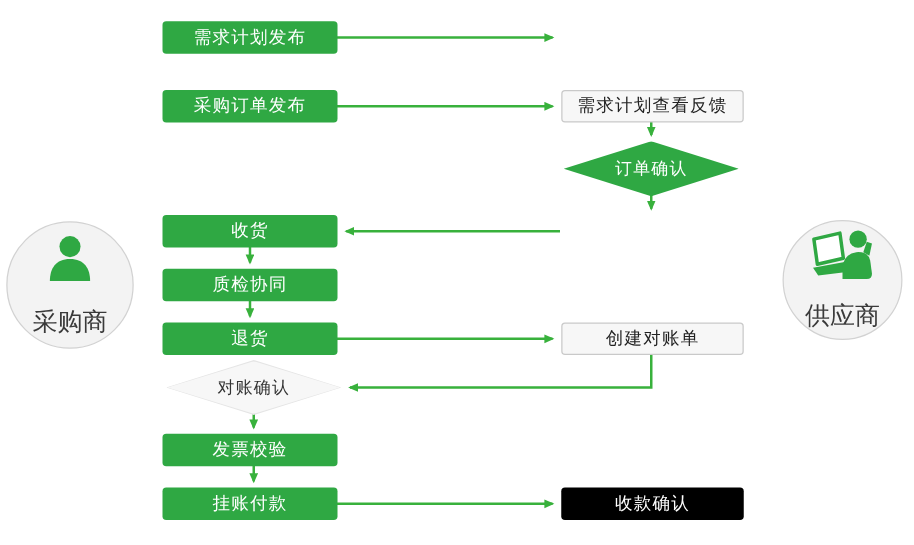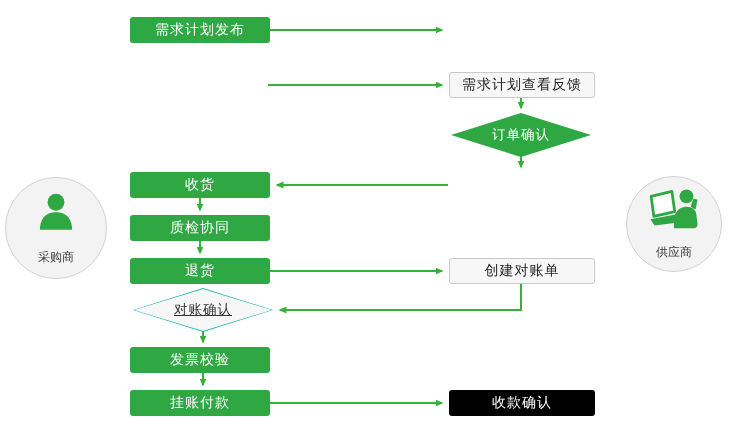--- a/index.html
+++ b/index.html
@@ -24,28 +24,28 @@
   .diamond{
     position:absolute;display:flex;align-items:center;justify-content:center;
     clip-path:polygon(50% 0,100% 50%,50% 100%,0 50%);z-index:2;font-size:13.5px;letter-spacing:1px;
   }
   .diamond .fill{
     position:absolute;inset:1px;
     clip-path:polygon(50% 0,100% 50%,50% 100%,0 50%);
   }
   .diamond .lbl{position:relative;z-index:1;}
   .diamond.green{background:#2fa843;color:#fff;}
-  .diamond.gray{background:#14b8a6;color:#333;text-decoration:underline;}
+  .diamond.gray{background:#e5e5e5;color:#333;}
   .diamond.gray .fill{background:#f7f7f7;}
   .actor{
     position:absolute;border-radius:50%;background:#f3f3f3;border:1px solid #d2d2d2;
     display:flex;flex-direction:column;align-items:center;justify-content:center;
     z-index:2;color:#3a3a3a;
   }
-  .actor .alabel{font-size:12px;margin-top:13px;}
+  .actor .alabel{font-size:20px;margin-top:13px;}
   .actor svg{display:block;}
 </style>
 </head>
 <body>
 
 <div class="stage">
 
   <svg class="connectors" width="731" height="436">
     <defs>
       <marker id="arr" markerWidth="9" markerHeight="8" refX="6.5" refY="3.5" orient="auto" markerUnits="userSpaceOnUse">
@@ -62,20 +62,21 @@
       <line x1="200" y1="240" x2="200" y2="253" marker-end="url(#arr)"></line>
       <line x1="268" y1="271" x2="442" y2="271" marker-end="url(#arr)"></line>
       <polyline points="521,283 521,310 280,310" marker-end="url(#arr)"></polyline>
       <line x1="203" y1="330" x2="203" y2="342" marker-end="url(#arr)"></line>
       <line x1="203" y1="372" x2="203" y2="385" marker-end="url(#arr)"></line>
       <line x1="268" y1="403" x2="442" y2="403" marker-end="url(#arr)"></line>
     </g>
   </svg>
 
   <div class="gbox" style="left:130px;top:17px;width:140px">需求计划发布</div>
+  <div class="gbox" style="left:130px;top:72px;width:140px">采购订单发布</div>
   <div class="gbox" style="left:130px;top:215px;width:140px">质检协同</div>
   <div class="gbox" style="left:130px;top:172px;width:140px">收货</div>
   <div class="gbox" style="left:130px;top:258px;width:140px">退货</div>
   <div class="gbox" style="left:130px;top:347px;width:140px">发票校验</div>
   <div class="gbox" style="left:130px;top:390px;width:140px">挂账付款</div>
 
   <div class="wbox" style="left:449px;top:72px;width:144px">需求计划查看反馈</div>
   <div class="wbox" style="left:449px;top:258px;width:144px">创建对账单</div>
   <div class="rbox" style="left:449px;top:390px;width:146px">收款确认</div>
 

